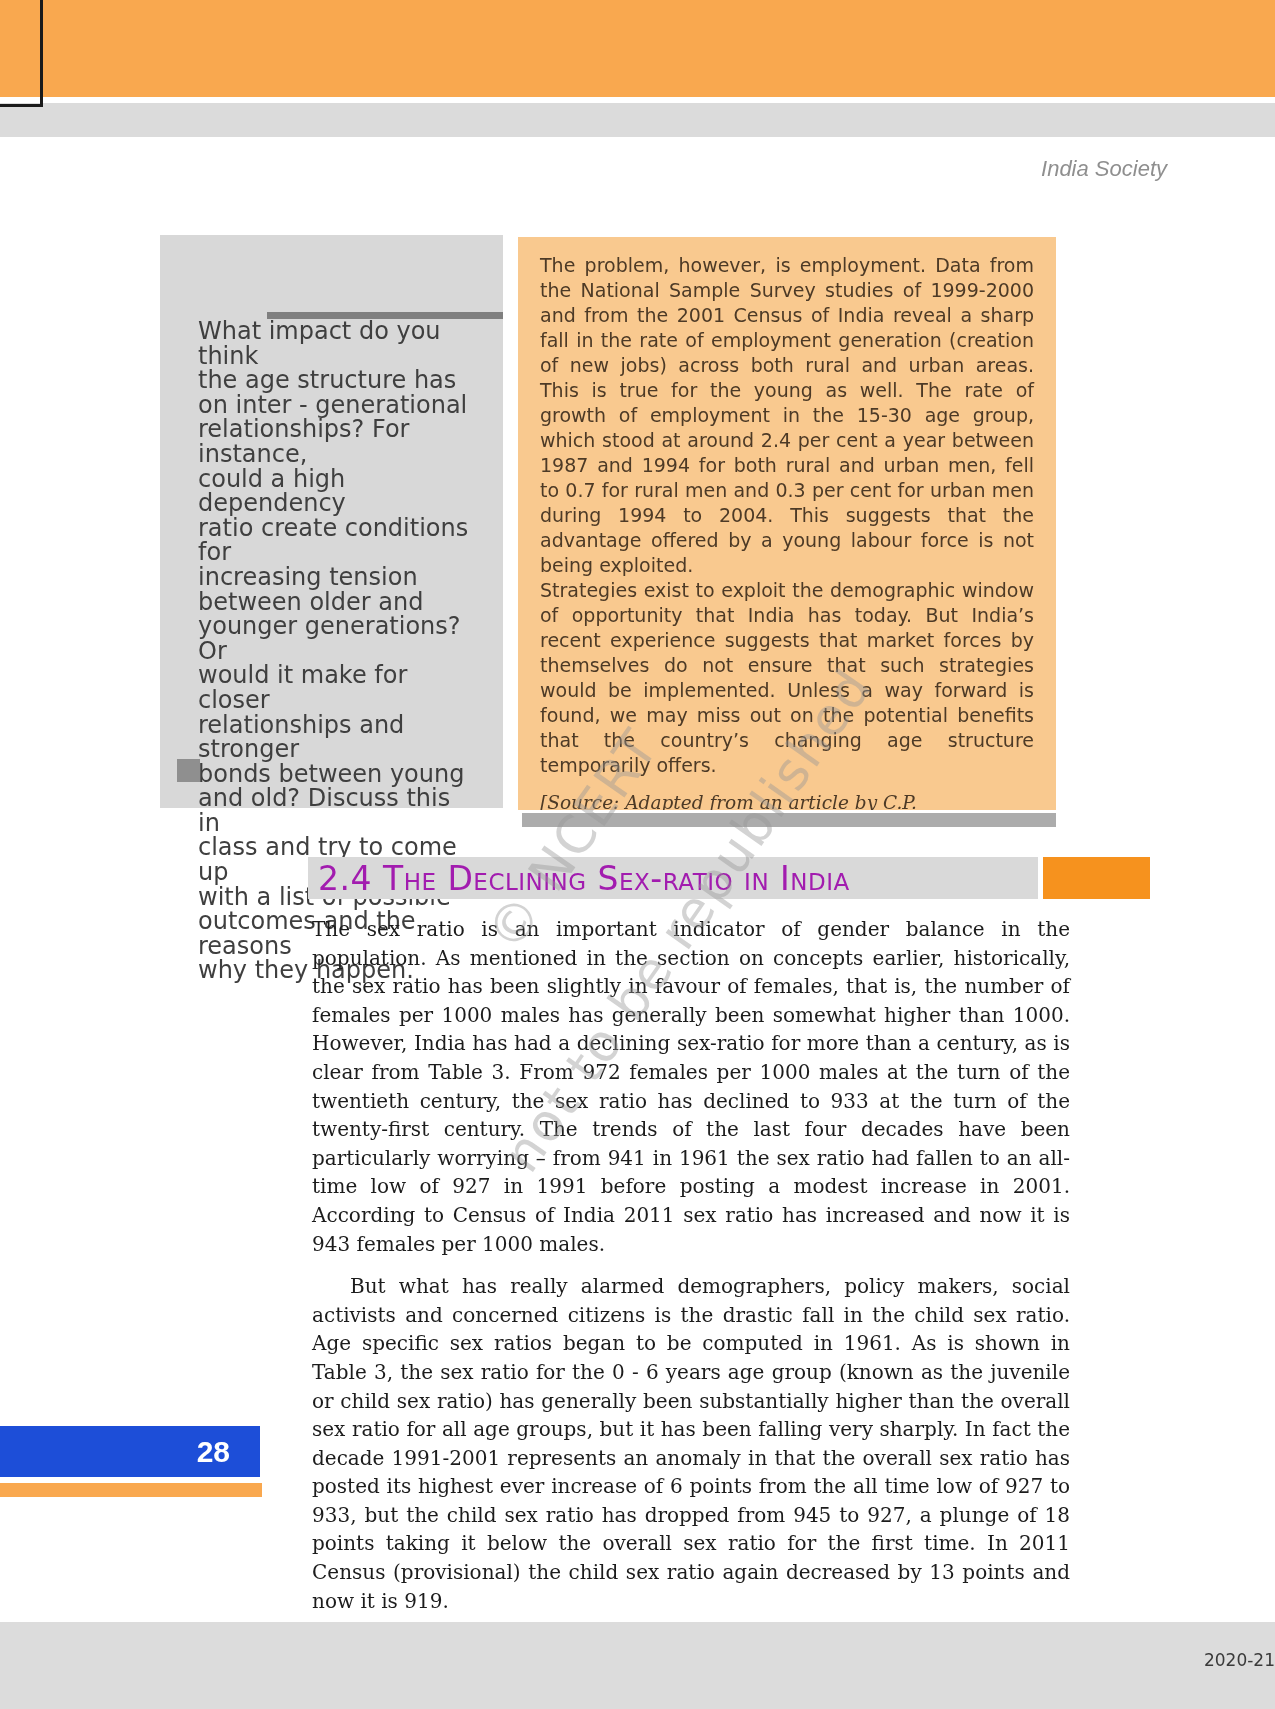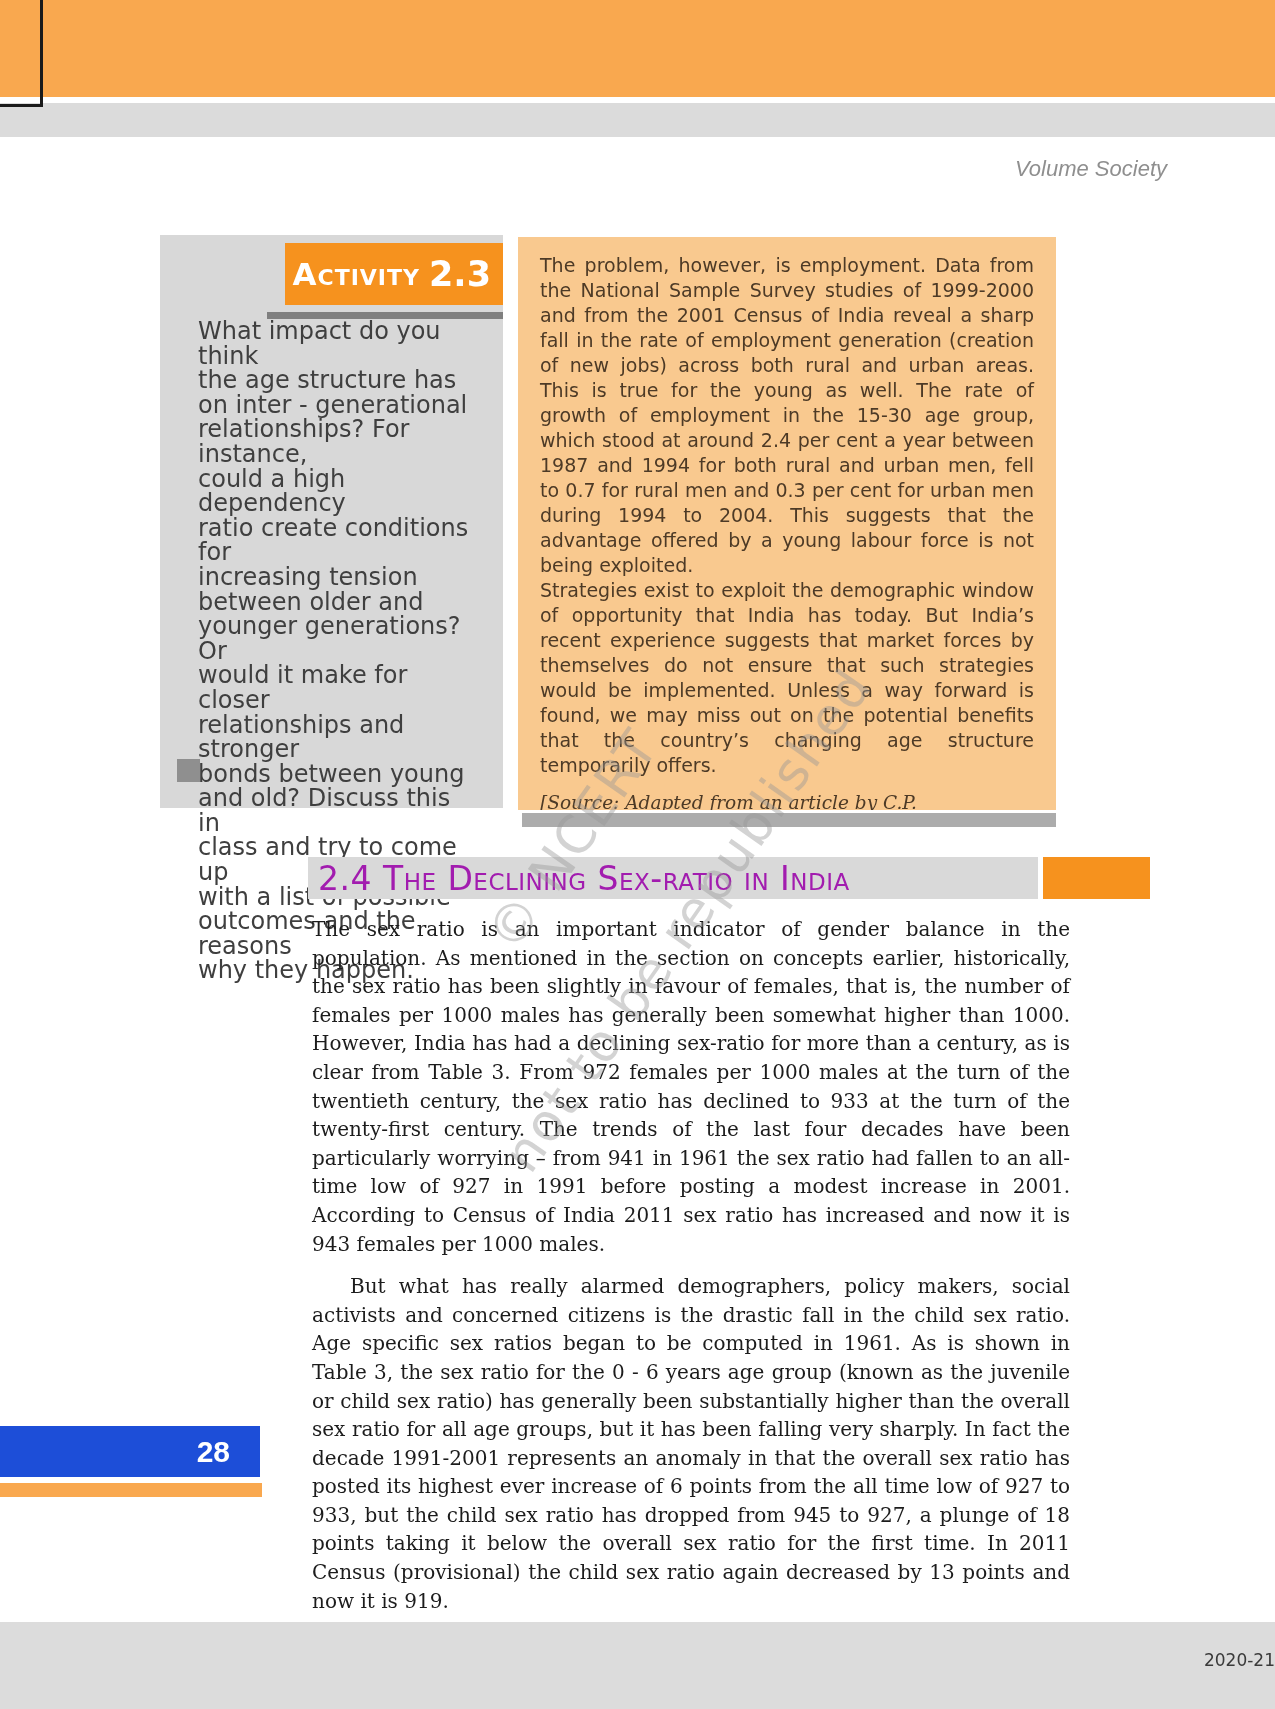--- a/index.html
+++ b/index.html
@@ -150,32 +150,28 @@
 <body>
 
 <div class="abs top-orange"></div>
 <div class="abs top-gray"></div>
 
 <div class="abs crop" style="left:40px; top:0; width:3px; height:107px;"></div>
 <div class="abs crop" style="left:0; top:104px; width:43px; height:3px;"></div>
 <div class="abs crop" style="left:0; top:1670px; width:43px; height:3px;"></div>
 <div class="abs crop" style="left:40px; top:1670px; width:3px; height:39px;"></div>
 
-<div class="abs running-head">Volume Society</div>
+<div class="abs running-head">India Society</div>
 
 <div class="abs watermark">
   <div>© NCERT</div>
   <div>not to be republished</div>
 </div>
 
 <div class="abs activity-box">
-  <div class="activity-label">
-    <span class="word">Activity</span>
-    <span class="num">2.3</span>
-  </div>
   <div class="activity-underline"></div>
   <div class="activity-text">What impact do you think
 the age structure has
 on inter - generational
 relationships?  For instance,
 could a high dependency
 ratio create conditions for
 increasing tension
 between older and
 younger generations?  Or

